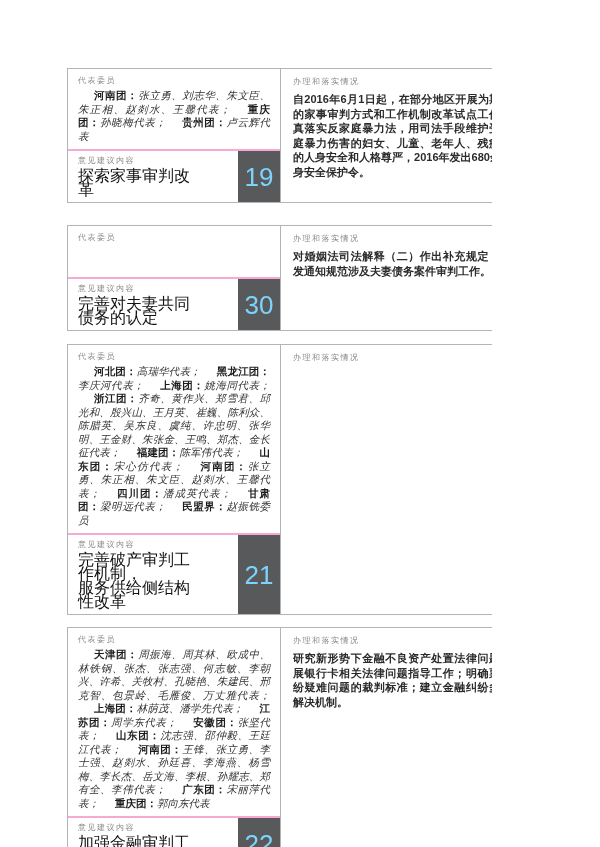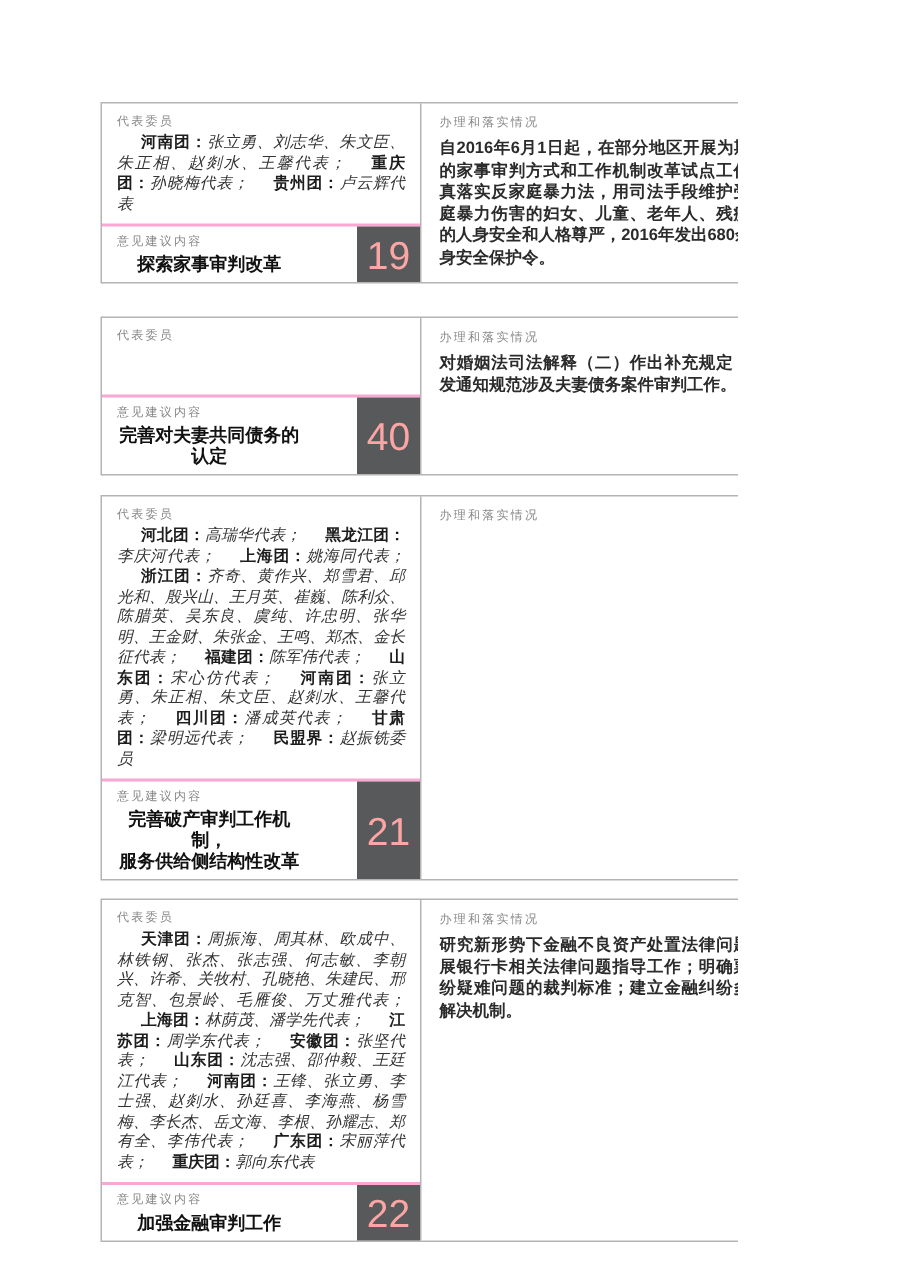--- a/index.html
+++ b/index.html
@@ -13,22 +13,22 @@
   .block:nth-of-type(4){min-height:210px;}
   .col-left{width:213px;min-width:213px;border-right:1px solid #b4b4b4;display:flex;
             flex-direction:column;box-sizing:border-box;}
   .members{flex:1;padding:7px 10px 6px 10px;}
   .lbl{font-size:8px;color:#878787;letter-spacing:1.5px;margin-bottom:3px;line-height:10px;}
   .member-text{margin:0;font-size:10.5px;line-height:13.5px;text-align:justify;color:#2b2b2b;}
   .member-text .team{font-weight:bold;color:#1d1d1d;margin-left:16px;}
   .member-text .names{font-family:"Liberation Serif",serif;font-style:italic;color:#333;}
   .suggestion-bar{border-top:2px solid #f9a8d4;display:flex;align-items:stretch;min-height:34px;}
   .sg-wrap{flex:1;padding:5px 4px 5px 10px;}
-  .suggestion{font-size:12px;font-weight:bold;color:#111;line-height:14px;white-space:pre-line;text-align:center;}
-  .num{width:42px;min-width:42px;background:#58595b;color:#fca5a5;display:flex;align-items:center;
+  .suggestion{font-size:16px;font-weight:normal;color:#111;line-height:14px;white-space:pre-line;}
+  .num{width:42px;min-width:42px;background:#58595b;color:#7dd3fc;display:flex;align-items:center;
        justify-content:center;font-size:26px;line-height:1;font-weight:400;
        font-family:"Liberation Sans",sans-serif;margin-left:33px;}
   .col-right{flex:1;padding:8px 12px 8px 12px;box-sizing:border-box;}
   .handling{margin:5px 0 0 0;font-size:11px;line-height:14.5px;font-weight:600;
             color:#2b2b2b;text-align:justify;}
 </style>
 </head>
 <body>
 
 <div class="page">
@@ -56,21 +56,21 @@
   <section class="block">
     <div class="col-left">
       <div class="members">
         <div class="lbl">代表委员</div>
       </div>
       <div class="suggestion-bar">
         <div class="sg-wrap">
           <div class="lbl">意见建议内容</div>
           <div class="suggestion">完善对夫妻共同债务的认定</div>
         </div>
-        <div class="num">40</div>
+        <div class="num">30</div>
       </div>
     </div>
     <div class="col-right">
       <div class="lbl">办理和落实情况</div>
       <p class="handling">对婚姻法司法解释（二）作出补充规定，并下发通知规范涉及夫妻债务案件审判工作。</p>
     </div>
   </section>
 
   <section class="block">
     <div class="col-left">

